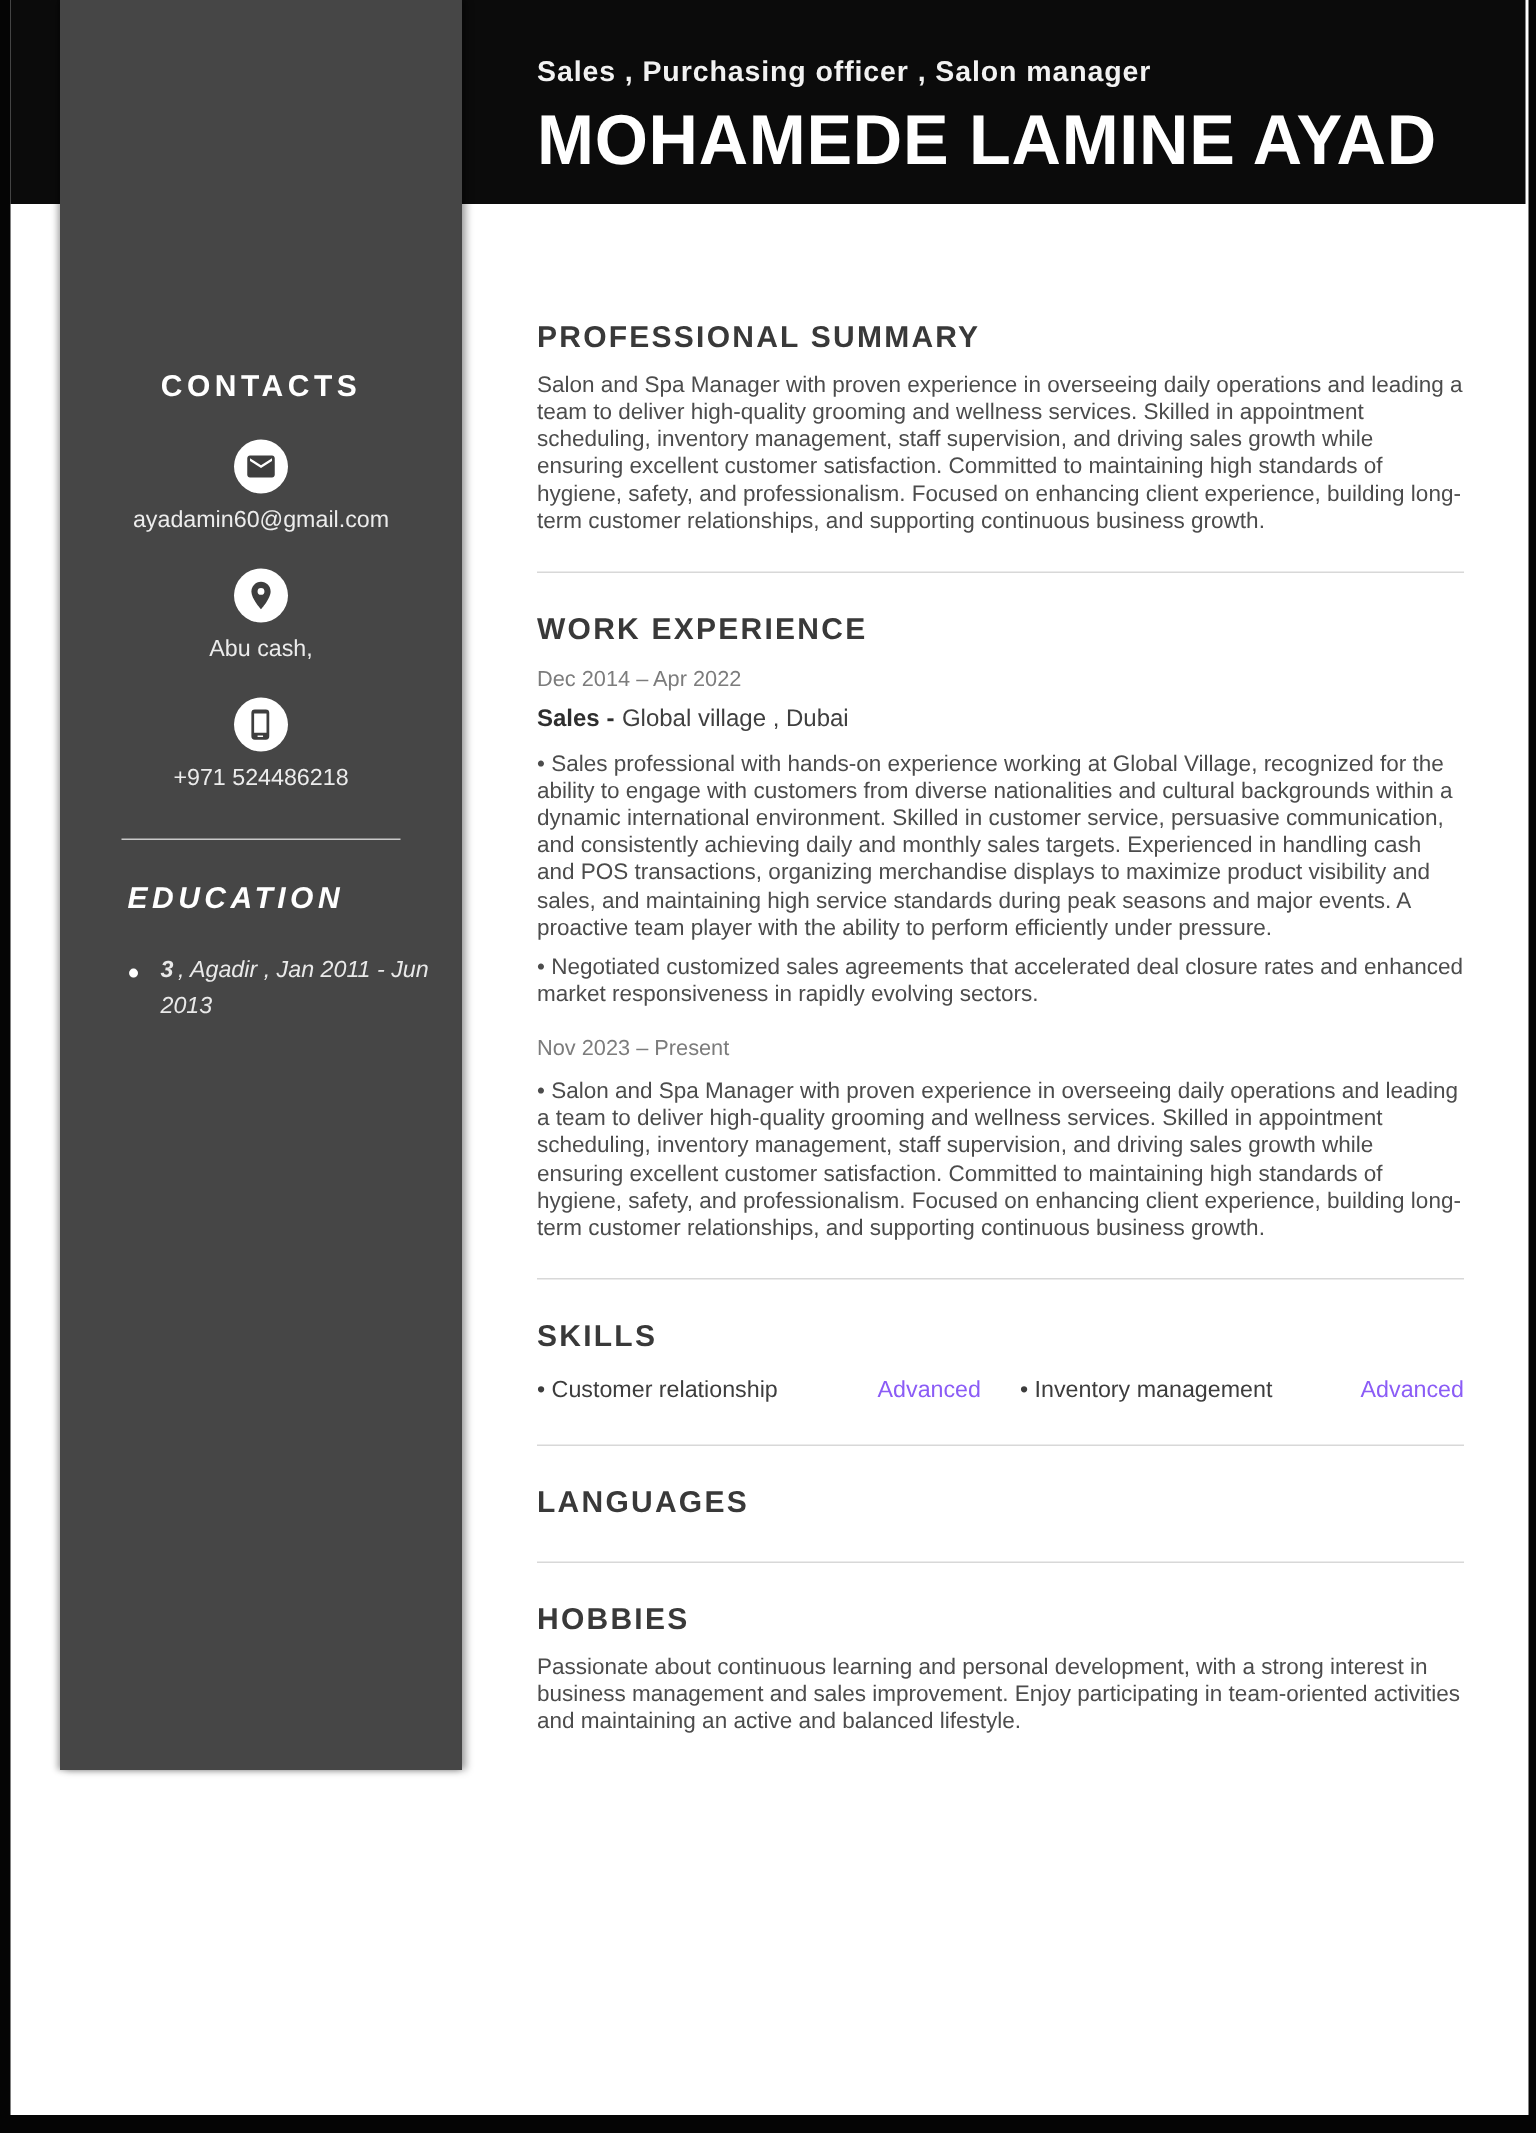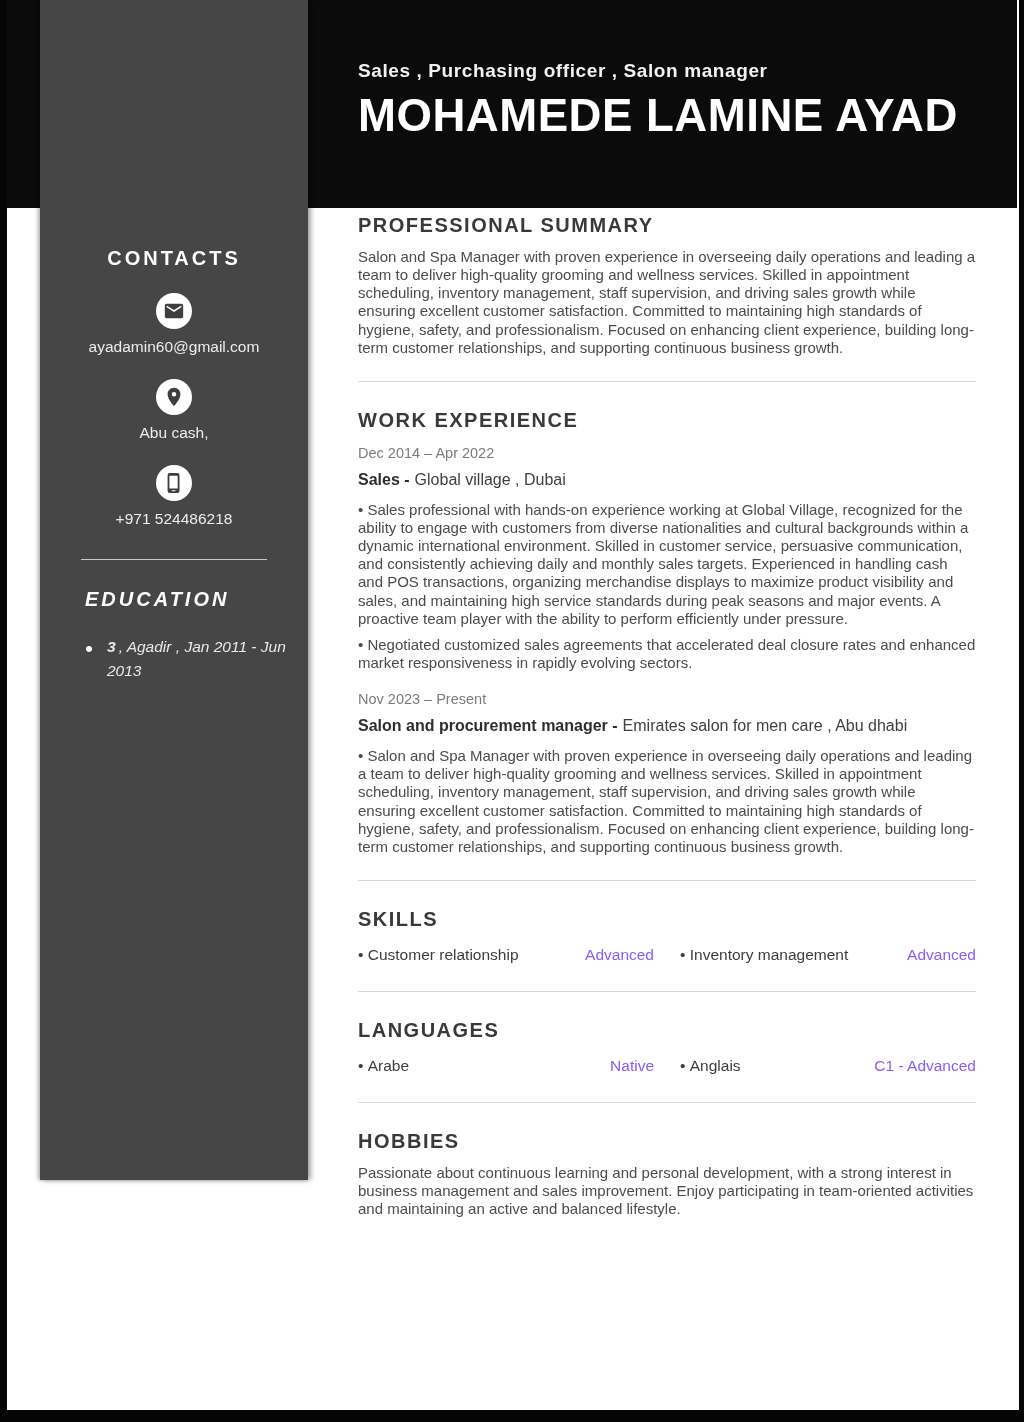--- a/index.html
+++ b/index.html
@@ -11,23 +11,23 @@
     overflow: hidden;
   }
 
   
   .frame-left  { position: absolute; left: 0; top: 0; width: 7px; height: 1422px; background: #050505; z-index: 5; }
   .frame-right { position: absolute; right: 0; top: 0; width: 5px; height: 1422px; background: #050505; z-index: 5; }
   .frame-bottom{ position: absolute; left: 0; bottom: 0; width: 1024px; height: 12px; background: #050505; z-index: 6; }
 
   
   .header {
-    position: absolute; left: 7px; top: 0; width: 1010px; height: 208px;
+    position: absolute; left: 7px; top: 0; width: 1010px; height: 136px;
     background: #0b0b0b; z-index: 1;
-    padding: 60px 20px 0 351px;
+    padding: 38px 20px 0 351px;
     color: #ffffff;
   }
   .header .subtitle {
     font-size: 19px; font-weight: bold; letter-spacing: 0.6px; color: #f2f2f2;
   }
   .header .name {
     display: inline-block;
     margin-top: 5px;
     font-size: 47px; font-weight: bold; letter-spacing: 0.5px;
     transform: scaleX(0.97); transform-origin: left center;
@@ -170,23 +170,20 @@
       <div class="job-dates">Dec 2014 – Apr 2022</div>
       <div class="job-titleline">
         <span class="job-role">Sales -</span><span>Global village , Dubai</span>
       </div>
       <p class="bullet-para">Sales professional with hands-on experience working at Global Village, recognized for the ability to engage with customers from diverse nationalities and cultural backgrounds within a dynamic international environment. Skilled in customer service, persuasive communication, and consistently achieving daily and monthly sales targets. Experienced in handling cash and POS transactions, organizing merchandise displays to maximize product visibility and sales, and maintaining high service standards during peak seasons and major events. A proactive team player with the ability to perform efficiently under pressure.</p>
       <p class="bullet-para">Negotiated customized sales agreements that accelerated deal closure rates and enhanced market responsiveness in rapidly evolving sectors.</p>
     </div>
 
     <div>
       <div class="job-dates" style="margin-top:19px">Nov 2023 – Present</div>
-      <div class="job-titleline">
-        <span class="job-role">Salon and procurement manager -</span><span>Emirates salon for men care , Abu dhabi</span>
-      </div>
       <p class="bullet-para">Salon and Spa Manager with proven experience in overseeing daily operations and leading a team to deliver high-quality grooming and wellness services. Skilled in appointment scheduling, inventory management, staff supervision, and driving sales growth while ensuring excellent customer satisfaction. Committed to maintaining high standards of hygiene, safety, and professionalism. Focused on enhancing client experience, building long-term customer relationships, and supporting continuous business growth.</p>
     </div>
   </div>
 
   <hr class="divider">
 
   <div class="section">
     <div class="section-title">SKILLS</div>
     <div class="kv-row">
       <div class="kv-col">
@@ -197,30 +194,20 @@
         <span class="kv-name">Inventory management</span>
         <span class="kv-level">Advanced</span>
       </div>
     </div>
   </div>
 
   <hr class="divider" style="margin-top:27px">
 
   <div class="section">
     <div class="section-title">LANGUAGES</div>
-    <div class="kv-row">
-      <div class="kv-col">
-        <span class="kv-name">Arabe</span>
-        <span class="kv-level">Native</span>
-      </div>
-      <div class="kv-col">
-        <span class="kv-name">Anglais</span>
-        <span class="kv-level">C1 - Advanced</span>
-      </div>
-    </div>
   </div>
 
   <hr class="divider" style="margin-top:27px">
 
   <div class="section">
     <div class="section-title">HOBBIES</div>
     <p class="para">Passionate about continuous learning and personal development, with a strong interest in business management and sales improvement. Enjoy participating in team-oriented activities and maintaining an active and balanced lifestyle.</p>
   </div>
 
 </div>

